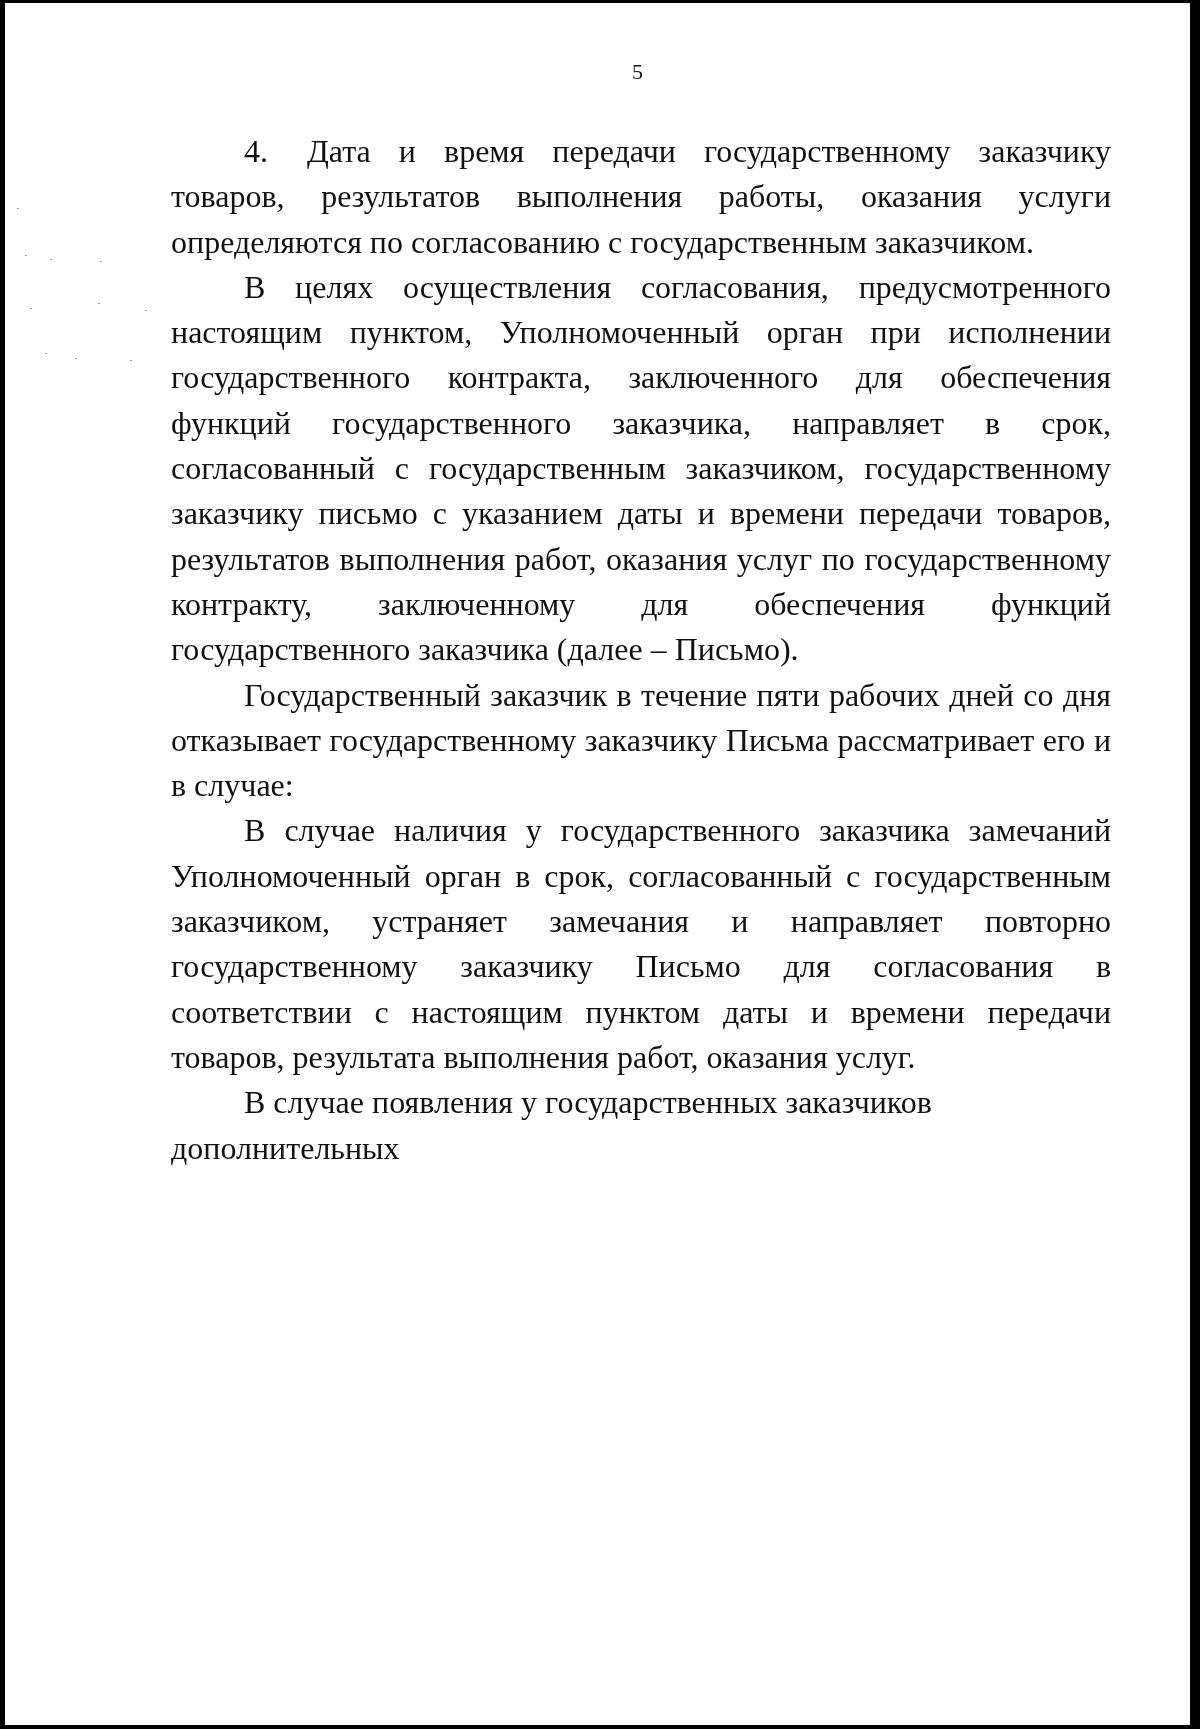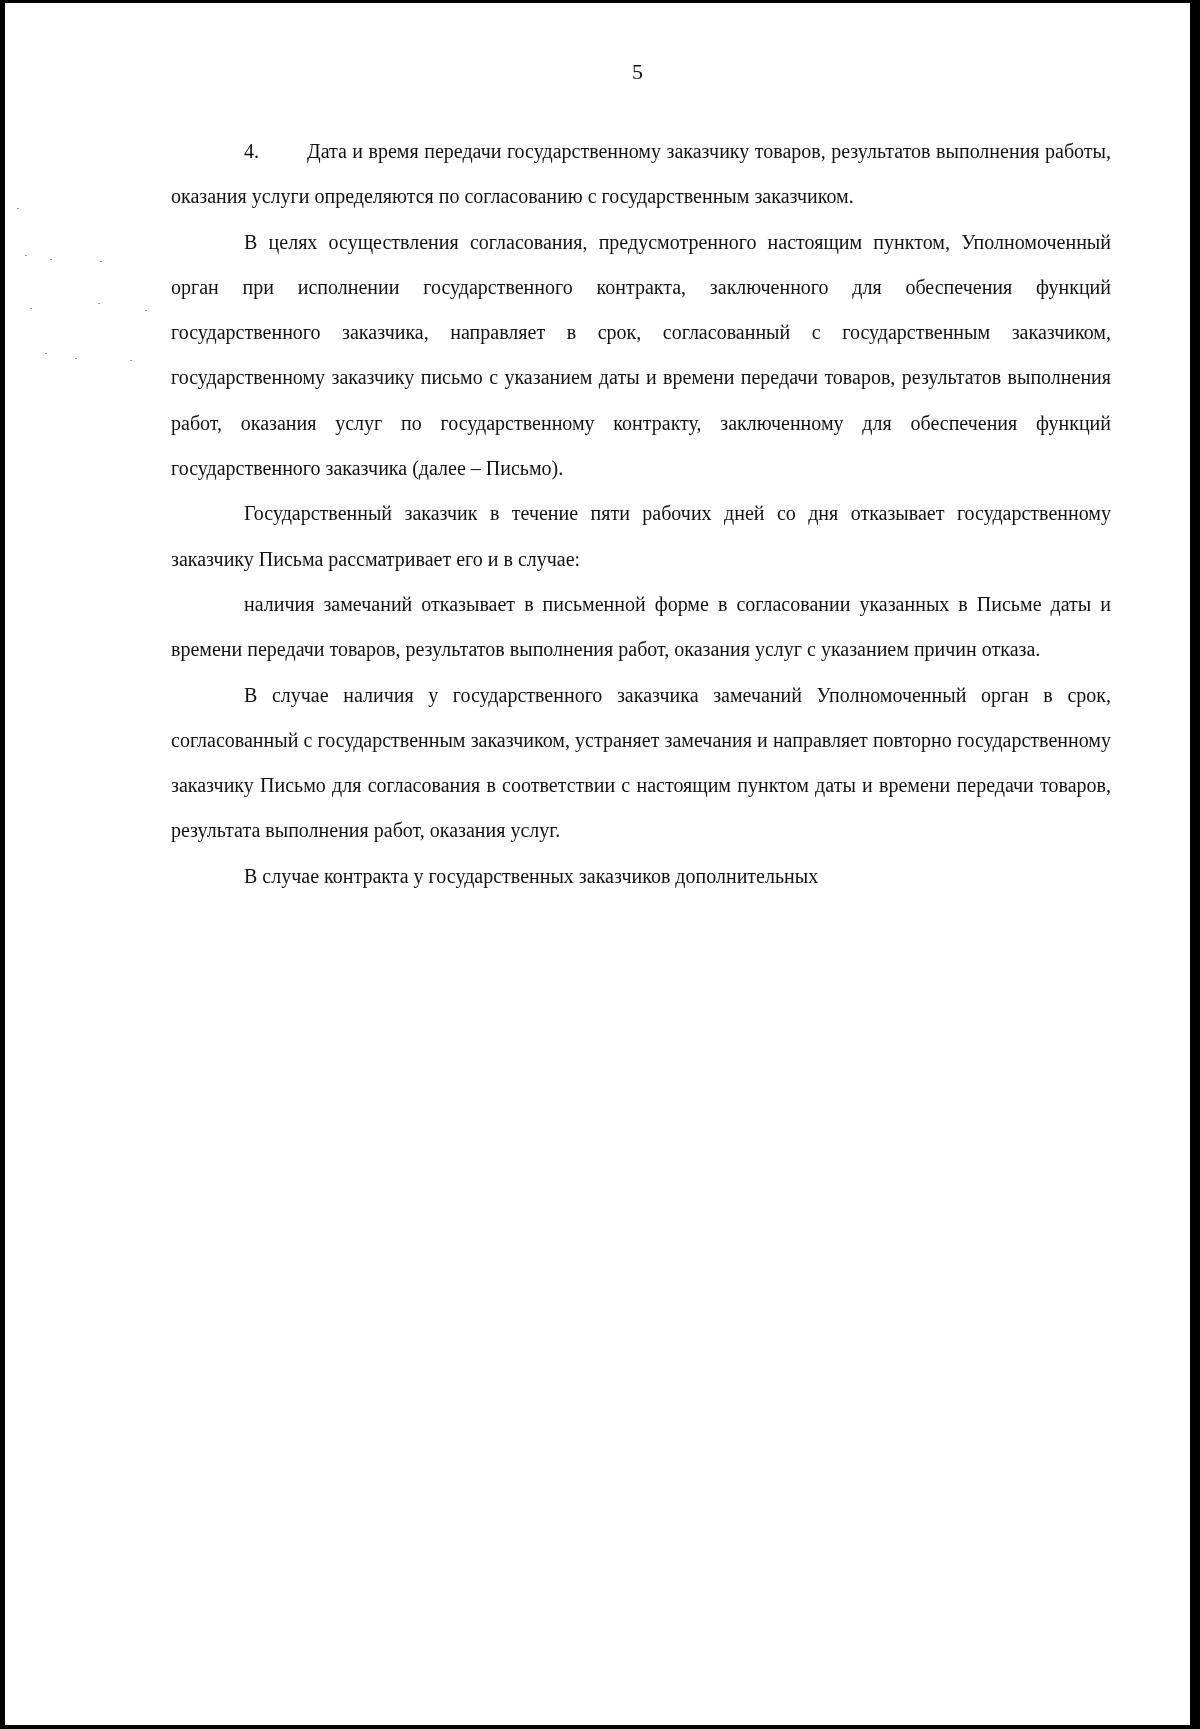--- a/index.html
+++ b/index.html
@@ -30,21 +30,21 @@
       font-family: "Liberation Serif", "DejaVu Serif", serif;
       font-size: 22px;
       color: #111;
     }
     .body-text {
       position: absolute;
       left: 166px;
       top: 126px;
       width: 940px;
       font-family: "Liberation Serif", "DejaVu Serif", serif;
-      font-size: 20px;
+      font-size: 32px;
       line-height: 45.3px;
       color: #111;
     }
     .para {
       margin: 0;
       text-align: justify;
       text-indent: 73px;
     }
     .para .num {
       display: inline-block;
@@ -61,23 +61,22 @@
 </head>
 <body>
 
 <div class="page">
   <div class="page-number">5</div>
 
   <div class="body-text">
     <p class="para"><span class="num">4.</span><span>Дата и время передачи государственному заказчику товаров, результатов выполнения работы, оказания услуги определяются по согласованию с государственным заказчиком.</span></p>
     <p class="para"><span>В целях осуществления согласования, предусмотренного настоящим пунктом, Уполномоченный орган при исполнении государственного контракта, заключенного для обеспечения функций государственного заказчика, направляет в срок, согласованный с государственным заказчиком, государственному заказчику письмо с указанием даты и времени передачи товаров, результатов выполнения работ, оказания услуг по государственному контракту, заключенному для обеспечения функций государственного заказчика (далее – Письмо).</span></p>
     <p class="para"><span>Государственный заказчик в течение пяти рабочих дней со дня отказывает государственному заказчику Письма рассматривает его и в случае:</span></p>
-    <p class="para"><span>наличия замечаний отказывает в письменной форме в согласовании указанных в Письме даты и времени передачи товаров, результатов выполнения работ, оказания услуг с указанием причин отказа.</span></p>
     <p class="para"><span>В случае наличия у государственного заказчика замечаний Уполномоченный орган в срок, согласованный с государственным заказчиком, устраняет замечания и направляет повторно государственному заказчику Письмо для согласования в соответствии с настоящим пунктом даты и времени передачи товаров, результата выполнения работ, оказания услуг.</span></p>
-    <p class="para" style="text-align:left;"><span>В случае контракта у государственных заказчиков дополнительных</span></p>
+    <p class="para" style="text-align:left;"><span>В случае появления у государственных заказчиков дополнительных</span></p>
   </div>
 
   <div class="speck" style="left:12px;top:205px;"></div>
   <div class="speck" style="left:20px;top:252px;"></div>
   <div class="speck" style="left:45px;top:256px;"></div>
   <div class="speck" style="left:95px;top:258px;"></div>
   <div class="speck" style="left:25px;top:305px;"></div>
   <div class="speck" style="left:93px;top:300px;"></div>
   <div class="speck" style="left:140px;top:307px;"></div>
   <div class="speck" style="left:40px;top:350px;"></div>

